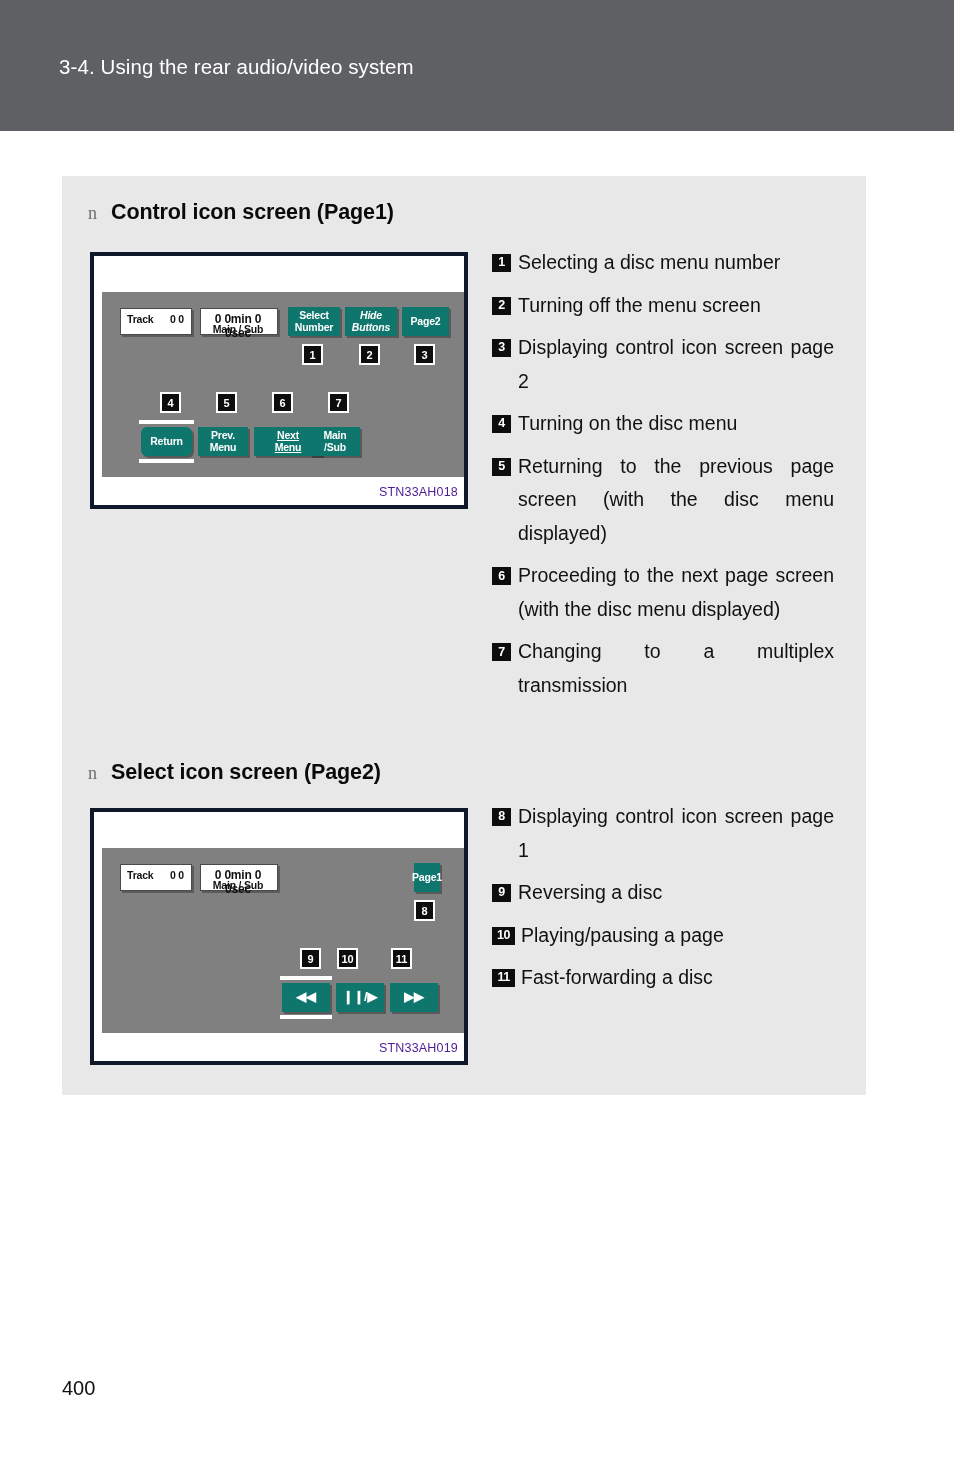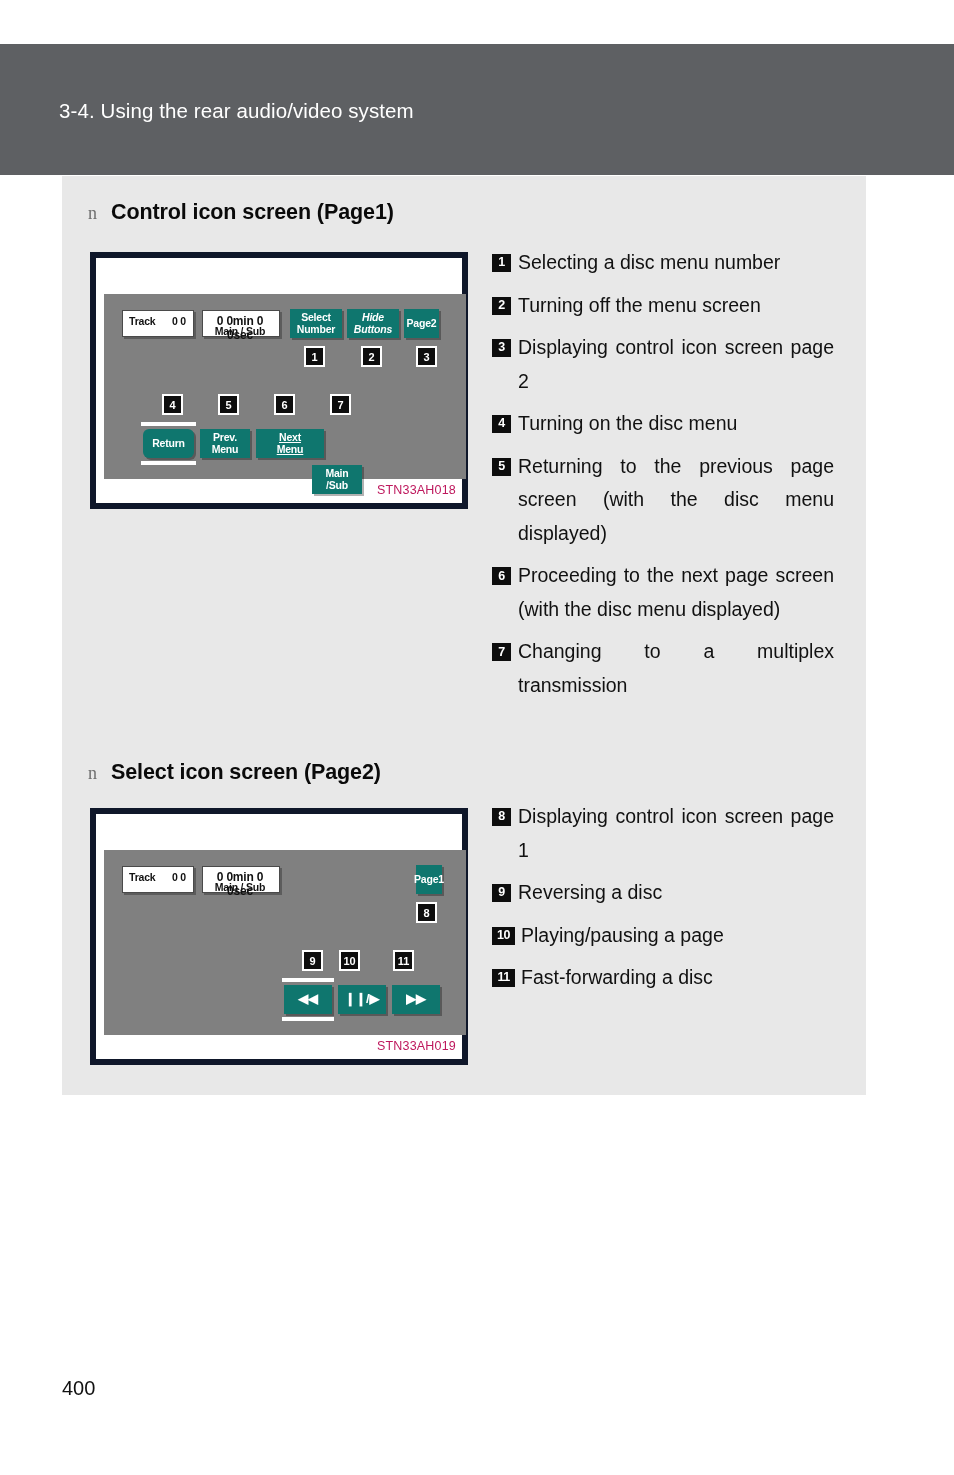--- a/index.html
+++ b/index.html
@@ -16,21 +16,20 @@
   }
 
   
   .header-band {
     position: absolute;
     left: 0;
     top: 0;
     width: 954px;
     height: 131px;
     background: #5e6063;
-    margin-top: 44px;
   }
   .header-title {
     position: absolute;
     left: 59px;
     top: 55px;
     font-size: 20.5px;
     color: #ffffff;
     letter-spacing: 0.1px;
     white-space: nowrap;
   }
@@ -64,40 +63,40 @@
     color: #0a0a0a;
     letter-spacing: -0.1px;
   }
   #heading-1 { left: 88px; top: 200px; }
   #heading-2 { left: 88px; top: 760px; }
 
   
   .figure {
     position: absolute;
     background: #ffffff;
-    border: 6px solid #0f172a;
+    border: 4px solid #0f172a;
     box-sizing: border-box;
   }
   #figure-1 { left: 90px; top: 252px; width: 378px; height: 257px; }
   #figure-2 { left: 90px; top: 808px; width: 378px; height: 257px; }
 
   .av-screen {
     position: absolute;
     left: 8px;
     top: 36px;
     width: 362px;
     height: 185px;
     background: #808080;
   }
   .fig-caption {
     position: absolute;
     right: 6px;
     bottom: 6px;
     font-size: 12.5px;
-    color: #be185d;
+    color: #4c1d95;
     letter-spacing: 0.2px;
     margin-top: 22px;
   }
 
   
   .lcd-box {
     position: absolute;
     background: #ffffff;
     border: 1px solid #4a4a4a;
     box-sizing: border-box;
@@ -245,21 +244,21 @@
       <span class="l">Number</span>
     </div>
     <div class="callout" style="left:200px; top:52px;">1</div>
 
     <div class="sbtn two-line" style="left:243px; top:15px; width:52px; height:29px;font-style:italic;">
       <span class="l">Hide</span>
       <span class="l">Buttons</span>
     </div>
     <div class="callout" style="left:257px; top:52px;">2</div>
 
-    <div class="sbtn" style="left:300px; top:15px; width:35px; height:29px;">
+    <div class="sbtn" style="left:300px; top:15px; width:47px; height:29px;">
       <span class="l">Page2</span>
     </div>
     <div class="callout" style="left:312px; top:52px;">3</div>
 
     <div class="callout" style="left:58px; top:100px;">4</div>
     <div class="sbtn hl" style="left:39px; top:135px; width:51px; height:29px;border-radius:6px;">
       <span class="l">Return</span>
     </div>
 
     <div class="callout" style="left:114px; top:100px;">5</div>
@@ -268,21 +267,21 @@
       <span class="l">Menu</span>
     </div>
 
     <div class="callout" style="left:170px; top:100px;">6</div>
     <div class="sbtn two-line" style="left:152px; top:135px; width:68px; height:29px;text-decoration:underline;">
       <span class="l">Next</span>
       <span class="l">Menu</span>
     </div>
 
     <div class="callout" style="left:226px; top:100px;">7</div>
-    <div class="sbtn two-line" style="left:208px; top:135px; width:50px; height:29px;margin-top:36px;">
+    <div class="sbtn two-line" style="left:208px; top:135px; width:50px; height:29px;">
       <span class="l">Main</span>
       <span class="l">/Sub</span>
     </div>
 
   </div>
   <div class="fig-caption">STN33AH018</div>
 </div>
 
 <div class="legend" id="legend-1">
   <div class="legend-item">

